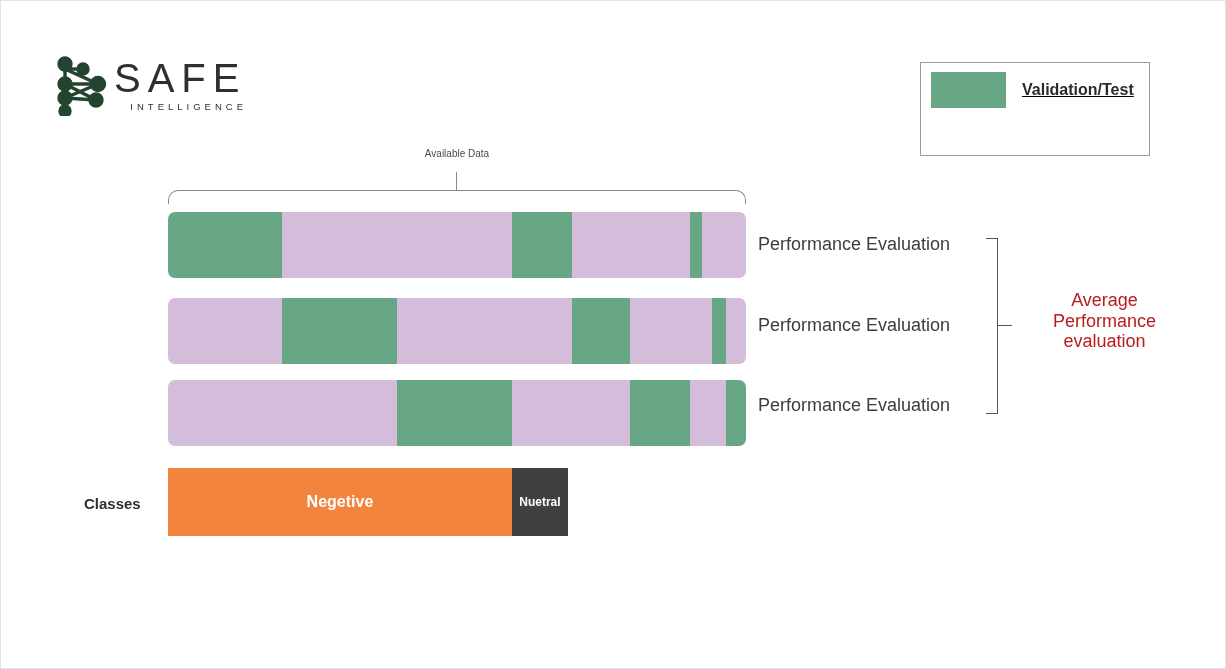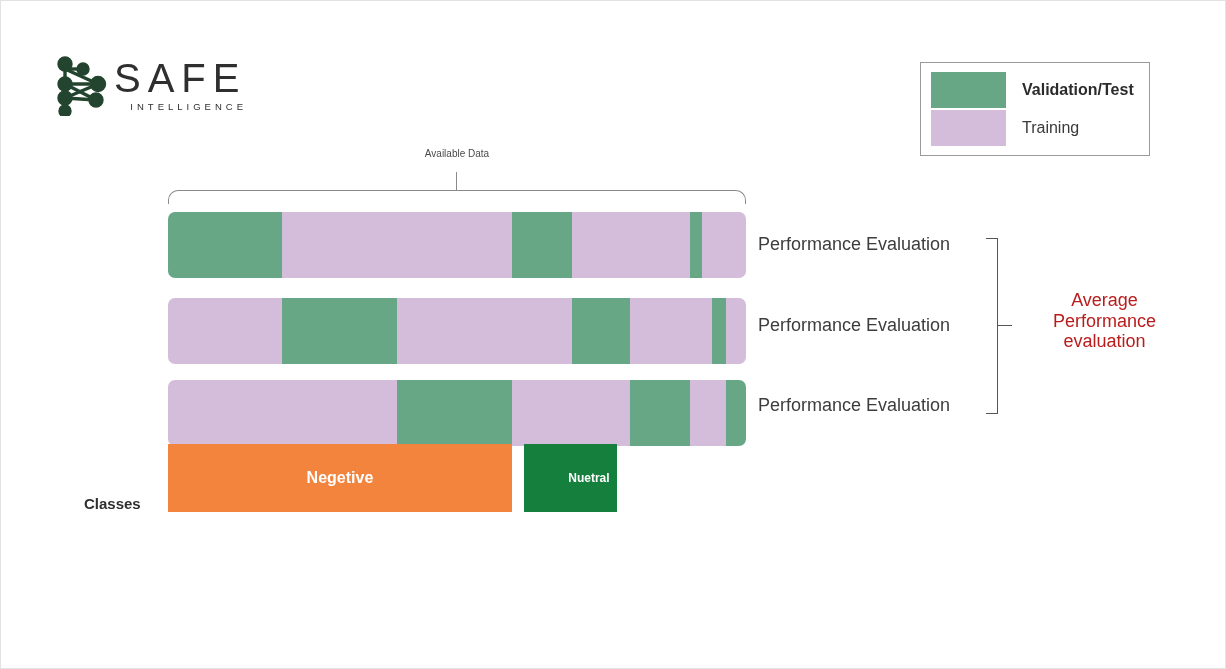--- a/index.html
+++ b/index.html
@@ -62,20 +62,21 @@
   #legend {
     position: absolute;
     left: 920px;
     top: 62px;
     width: 230px;
     height: 94px;
     border: 1px solid #9a9a9a;
     background: #ffffff;
     box-sizing: border-box;
     padding: 8px 10px;
+    text-decoration: underline;
   }
   .legend-row {
     display: flex;
     align-items: center;
     height: 38px;
   }
   .legend-swatch {
     width: 75px;
     height: 36px;
     flex: 0 0 auto;
@@ -128,27 +129,26 @@
     border-radius: 7px;
     overflow: hidden;
     display: flex;
   }
   #bar-row-1 { top: 212px; }
   #bar-row-2 { top: 298px; }
   #bar-row-3 { top: 380px; }
   #bar-classes {
     position: absolute;
     left: 168px;
-    top: 444px;
+    top: 468px;
     width: 578px;
     height: 68px;
     border-radius: 0;
     overflow: hidden;
     display: flex;
-    gap: 12px;
   }
   .seg { height: 100%; }
   .class-seg {
     height: 100%;
     display: flex;
     align-items: center;
     justify-content: center;
     color: #ffffff;
     font-weight: bold;
   }
@@ -236,24 +236,20 @@
     <div class="logo-safe">SAFE</div>
     <div class="logo-sub">INTELLIGENCE</div>
   </div>
 </div>
 
 <div id="legend">
   <div class="legend-row">
     <span class="legend-swatch" style="background:#68a786"></span>
     <span class="legend-label bold">Validation/Test</span>
   </div>
-  <div class="legend-row">
-    <span class="legend-swatch" style="background:#d4bcdb"></span>
-    <span class="legend-label">Training</span>
-  </div>
 </div>
 
 <div id="available-data-label">Available Data</div>
 <div id="available-data-tick"></div>
 <div id="available-data-bracket"></div>
 
 <div class="bar" id="bar-row-1">
     <div class="seg" style="width: 19.7%; background: rgb(104, 167, 134);"></div>
     <div class="seg" style="width: 39.8%; background: rgb(212, 188, 219);"></div>
     <div class="seg" style="width: 10.4%; background: rgb(104, 167, 134);"></div>
@@ -273,21 +269,21 @@
 <div class="bar" id="bar-row-3">
     <div class="seg" style="width: 39.6%; background: rgb(212, 188, 219);"></div>
     <div class="seg" style="width: 19.9%; background: rgb(104, 167, 134);"></div>
     <div class="seg" style="width: 20.5%; background: rgb(212, 188, 219);"></div>
     <div class="seg" style="width: 10.3%; background: rgb(104, 167, 134);"></div>
     <div class="seg" style="width: 6.2%; background: rgb(212, 188, 219);"></div>
     <div class="seg" style="width: 3.5%; background: rgb(104, 167, 134);"></div>
   </div>
 <div id="bar-classes">
     <div class="class-seg big" style="width: 59.5%; background: rgb(243, 132, 62);">Negetive</div>
-    <div class="class-seg small" style="width: 9.7%; background: #15803d; padding-left: 37px;">Nuetral</div>
+    <div class="class-seg small" style="width: 9.7%; background: #404040;">Nuetral</div>
   </div>
 
 <div class="row-label" id="row-label-1">Performance Evaluation</div>
 <div class="row-label" id="row-label-2">Performance Evaluation</div>
 <div class="row-label" id="row-label-3">Performance Evaluation</div>
 
 <div id="right-brace"></div>
 <div id="right-brace-tick"></div>
 <div id="average-label">
   <div>Average</div>

